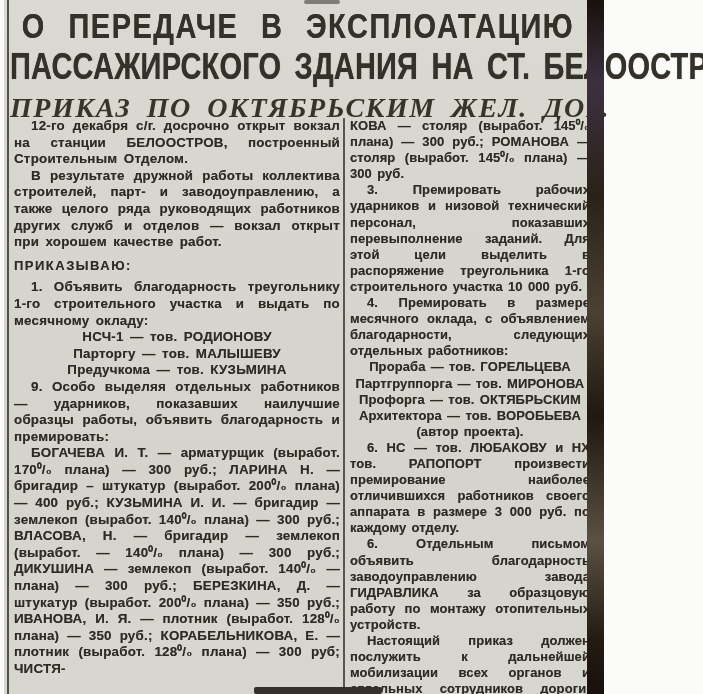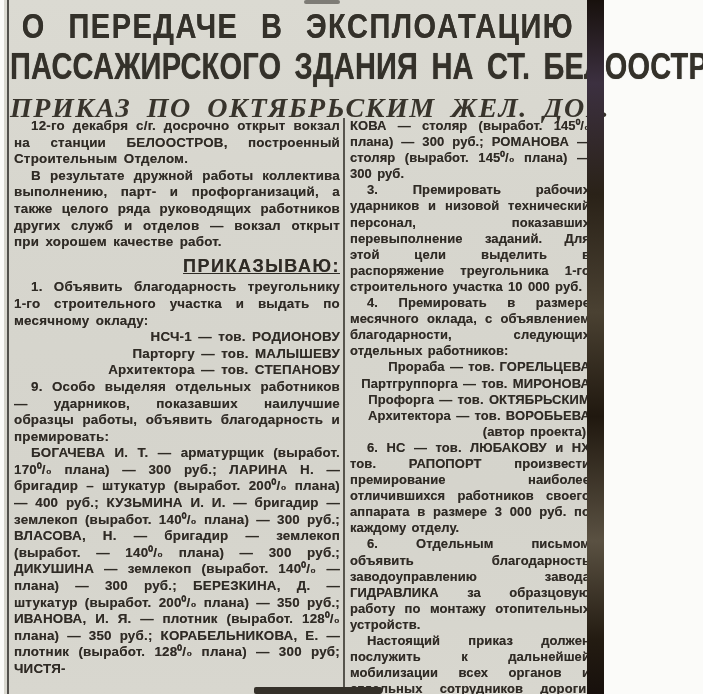--- a/index.html
+++ b/index.html
@@ -64,46 +64,46 @@
     letter-spacing:.2px;word-spacing:2.5px;padding:0 3px 18px 2px;
   }
   .divider{width:2px;background:rgba(55,52,45,.8);}
   .col-right{
     width:243px;font-size:13px;line-height:16.1px;
     letter-spacing:.1px;word-spacing:1.5px;padding:0 0 0 5px;
   }
   .blk{margin:0;}
   .p{text-indent:17px;text-align:justify;}
   .p_noindent{text-indent:0;text-align:justify;}
-  .heading{text-align:right;letter-spacing:1.5px;margin:7px 0 5px;font-size:18px;text-decoration:underline;}
-  .center{text-align:right;}
+  .heading{text-align:left;letter-spacing:1.5px;margin:7px 0 5px;font-size:13px;}
+  .center{text-align:center;}
 </style>
 </head>
 <body>
 
 <div class="page">
   <div class="clipping">
     <div class="edge-left"></div>
     <div class="top-smudge"></div>
 
     <div class="masthead">
       <div class="title1">О ПЕРЕДАЧЕ В ЭКСПЛОАТАЦИЮ</div>
       <div class="title2">ПАССАЖИРСКОГО ЗДАНИЯ НА СТ. БЕЛООСТРОВ</div>
       <div class="subtitle">ПРИКАЗ ПО ОКТЯБРЬСКИМ ЖЕЛ. ДОР.</div>
     </div>
 
     <div class="columns">
       <div class="col col-left">
           <div class="blk p">12-го декабря с/г. досрочно открыт вокзал на станции БЕЛООСТРОВ, построенный Строительным Отделом.</div>
-          <div class="blk p">В результате дружной работы коллектива выполнению, парт- и профорганизаций, а также целого ряда руководящих работников других служб и отделов — вокзал открыт при хорошем качестве работ.</div>
+          <div class="blk p">В результате дружной работы коллектива строителей, парт- и заводоуправлению, а также целого ряда руководящих работников других служб и отделов — вокзал открыт при хорошем качестве работ.</div>
           <div class="blk heading">ПРИКАЗЫВАЮ:</div>
           <div class="blk p">1. Объявить благодарность треугольнику 1-го строительного участка и выдать по месячному окладу:</div>
           <div class="blk center">НСЧ-1 — тов. РОДИОНОВУ</div>
           <div class="blk center">Парторгу — тов. МАЛЫШЕВУ</div>
-          <div class="blk center">Архитектора — тов. СТЕПАНОВУ</div>
+          <div class="blk center">Предучкома — тов. КУЗЬМИНА</div>
           <div class="blk p">9. Особо выделяя отдельных работников — ударников, показавших наилучшие образцы работы, объявить благодарность и премировать:</div>
           <div class="blk p">БОГАЧЕВА И. Т. — арматурщик (выработ. 170⁰/₀ плана) — 300 руб.; ЛАРИНА Н. — бригадир – штукатур (выработ. 200⁰/₀ плана) — 400 руб.; КУЗЬМИНА И. И. — бригадир — землекоп (выработ. 140⁰/₀ плана) — 300 руб.; ВЛАСОВА, Н. — бригадир — землекоп (выработ. — 140⁰/₀ плана) — 300 руб.; ДИКУШИНА — землекоп (выработ. 140⁰/₀ — плана) — 300 руб.; БЕРЕЗКИНА, Д. — штукатур (выработ. 200⁰/₀ плана) — 350 руб.; ИВАНОВА, И. Я. — плотник (выработ. 128⁰/₀ плана) — 350 руб.; КОРАБЕЛЬНИКОВА, Е. — плотник (выработ. 128⁰/₀ плана) — 300 руб; ЧИСТЯ-</div>
         </div>
       <div class="divider"></div>
       <div class="col col-right">
           <div class="blk p_noindent">КОВА — столяр (выработ. 145⁰/₀ плана) — 300 руб.; РОМАНОВА — столяр (выработ. 145⁰/₀ плана) — 300 руб.</div>
           <div class="blk p">3. Премировать рабочих ударников и низовой технический персонал, показавших перевыполнение заданий. Для этой цели выделить в распоряжение треугольника 1-го строительного участка 10 000 руб.</div>
           <div class="blk p">4. Премировать в размере месячного оклада, с объявлением благодарности, следующих отдельных работников:</div>
           <div class="blk center">Прораба — тов. ГОРЕЛЬЦЕВА</div>
           <div class="blk center">Партгруппорга — тов. МИРОНОВА</div>

